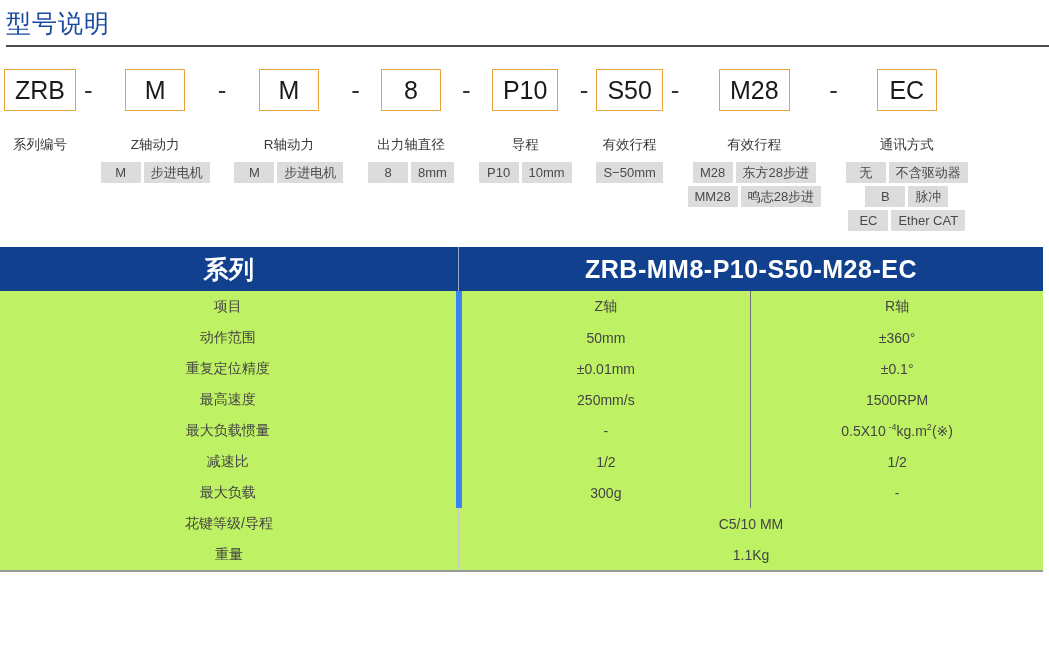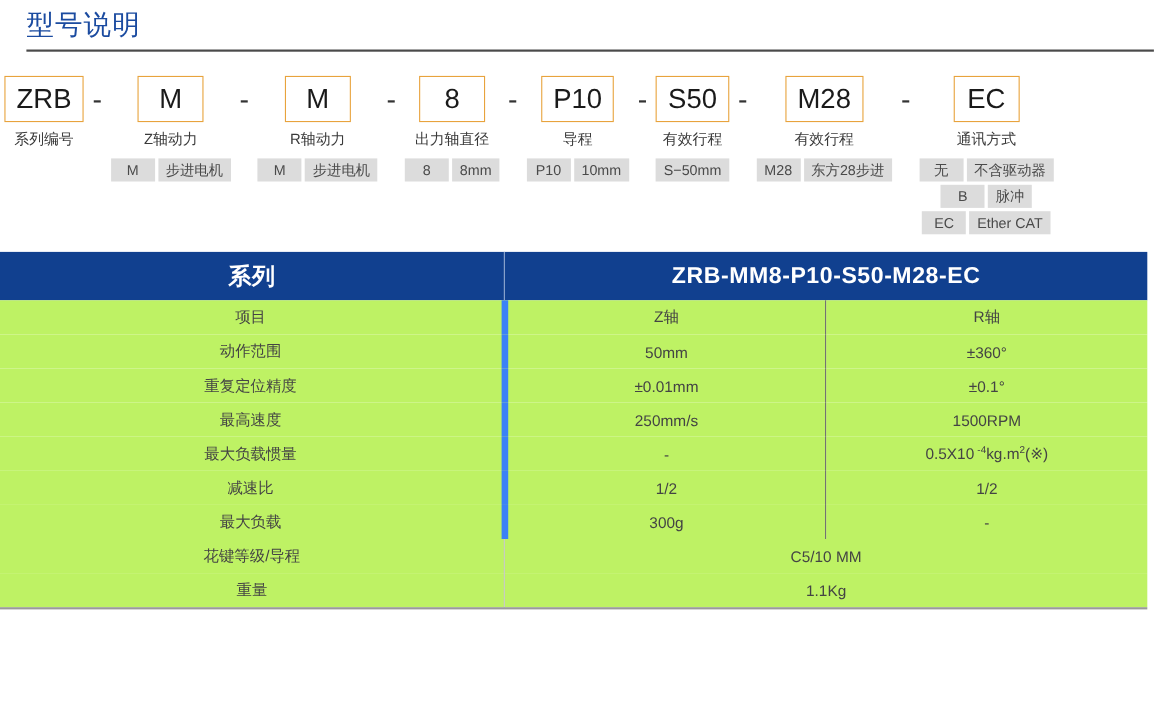--- a/index.html
+++ b/index.html
@@ -11,21 +11,21 @@
     width: 1049px;
     height: 652px;
     font-family: "Liberation Sans", "DejaVu Sans", sans-serif;
     color: #3a3a3a;
     overflow: hidden;
     position: relative;
   }
 
   
   .title-wrap {
-    padding: 8px 0 0 24px;
+    padding: 8px 0 0 6px;
   }
   .page-title {
     font-size: 25px;
     color: #1B4BA0;
     letter-spacing: 1px;
     line-height: 1.25;
     font-weight: 400;
   }
   .title-rule {
     margin-top: 6px;
@@ -53,21 +53,21 @@
     padding: 0 10px;
     display: flex;
     align-items: center;
     justify-content: center;
     font-size: 25px;
     color: #1a1a1a;
     line-height: 1;
     box-sizing: border-box;
   }
   .code-caption {
-    margin-top: 7px;
+    margin-top: 25px;
     font-size: 13.5px;
     color: #3a3a3a;
     white-space: nowrap;
   }
   .code-dash {
     font-size: 26px;
     color: #333;
     line-height: 42px;
     padding: 0 8px;
     user-select: none;
@@ -108,21 +108,21 @@
   }
   .spec-table th, .spec-table td {
     text-align: center;
     vertical-align: middle;
     height: 31px;
     padding: 0 4px;
   }
   .spec-table thead th {
     background: #11408F;
     color: #ffffff;
-    font-size: 21px;
+    font-size: 25px;
     font-weight: 700;
     height: 44px;
     letter-spacing: .5px;
   }
   .spec-table thead th.hdr-left {
     border-right: 1px solid #93a9d0;
   }
   .row-alt td { background: #bef264; }
   .row-plain td { background: #bef264; }
   td.c-item   { width: 450px; }
@@ -205,20 +205,24 @@
     </div>
     <span class="code-dash">-</span>
     <div class="code-group">
       <div class="code-box">M28</div>
       <div class="code-caption">有效行程</div>
       <div class="legend-stack">
         <div class="legend-row">
           <span class="chip chip-key">M28</span>
           <span class="chip">东方28步进</span>
         </div>
+        <div class="legend-row">
+          <span class="chip chip-key">MM28</span>
+          <span class="chip">鸣志28步进</span>
+        </div>
       </div>
     </div>
     <span class="code-dash">-</span>
     <div class="code-group">
       <div class="code-box">EC</div>
       <div class="code-caption">通讯方式</div>
       <div class="legend-stack">
         <div class="legend-row">
           <span class="chip chip-key">无</span>
           <span class="chip">不含驱动器</span>

